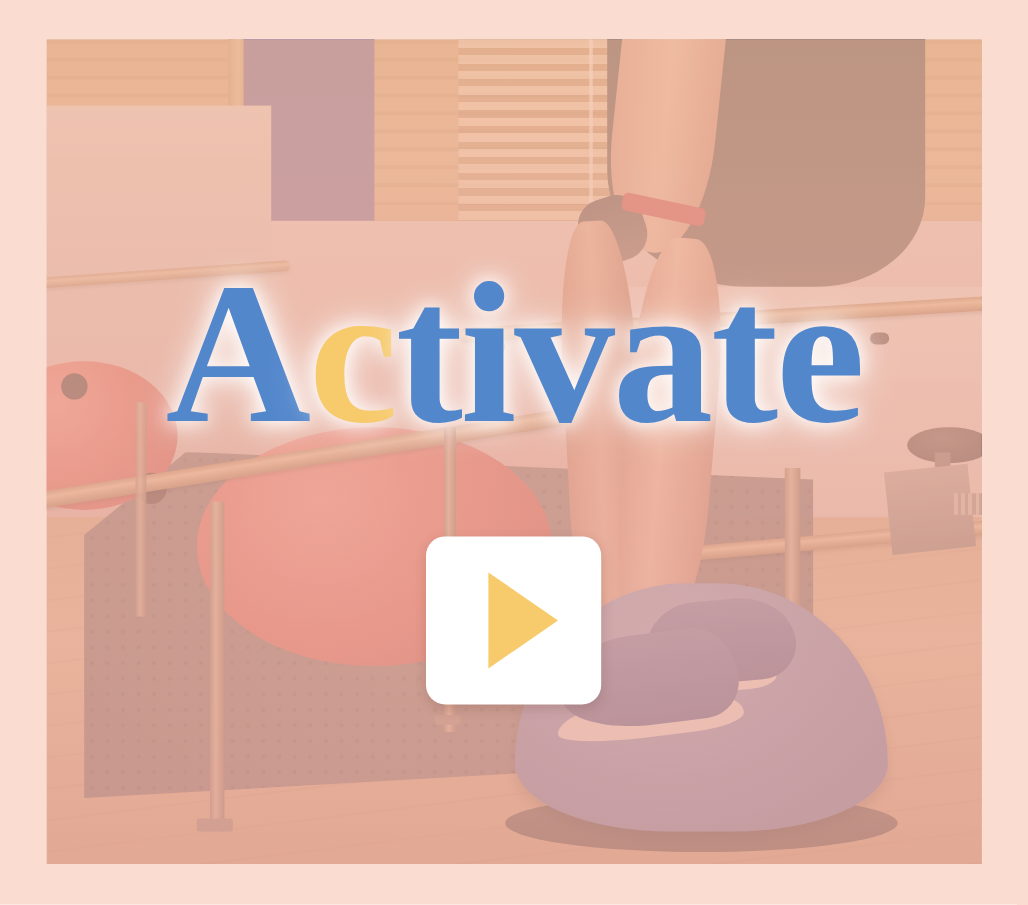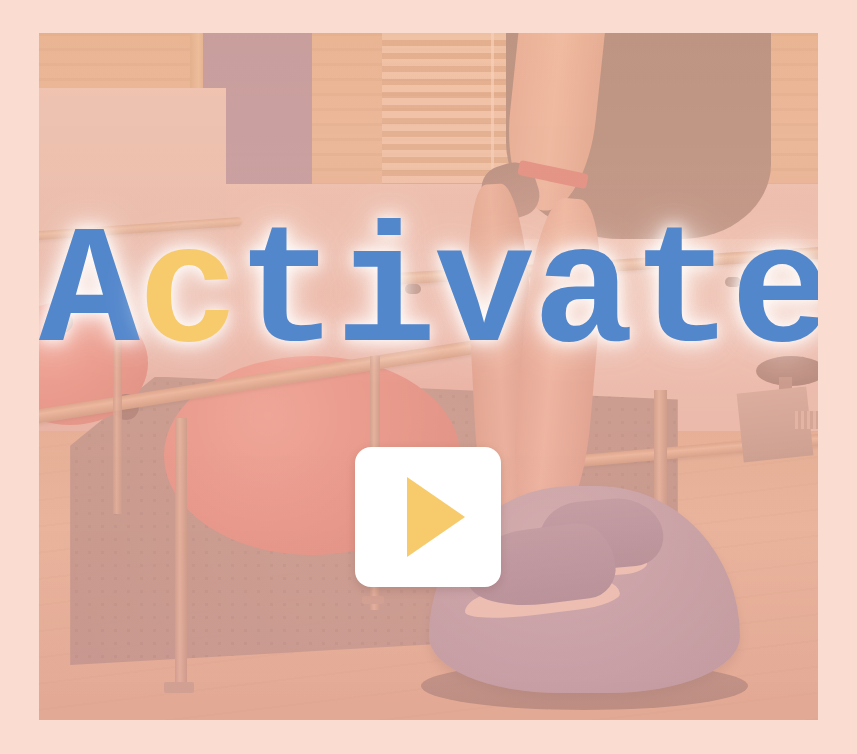--- a/index.html
+++ b/index.html
@@ -355,21 +355,21 @@
     inset: 0;
     background: rgba(233,176,163,0.26);
   }
 
   
   .title {
     position: absolute;
     left: 0; right: 0;
     top: 178px;
     text-align: center;
-    font-family: Liberation Mono, monospace;
+    font-family: Liberation Serif, serif;
     font-weight: bold;
     font-size: 168px;
     line-height: 1;
     letter-spacing: -2px;
     white-space: nowrap;
     user-select: none;
     text-shadow:
       0 0 14px rgba(255,255,255,0.95),
       0 0 26px rgba(255,255,255,0.85),
       0 0 40px rgba(255,255,255,0.55);

